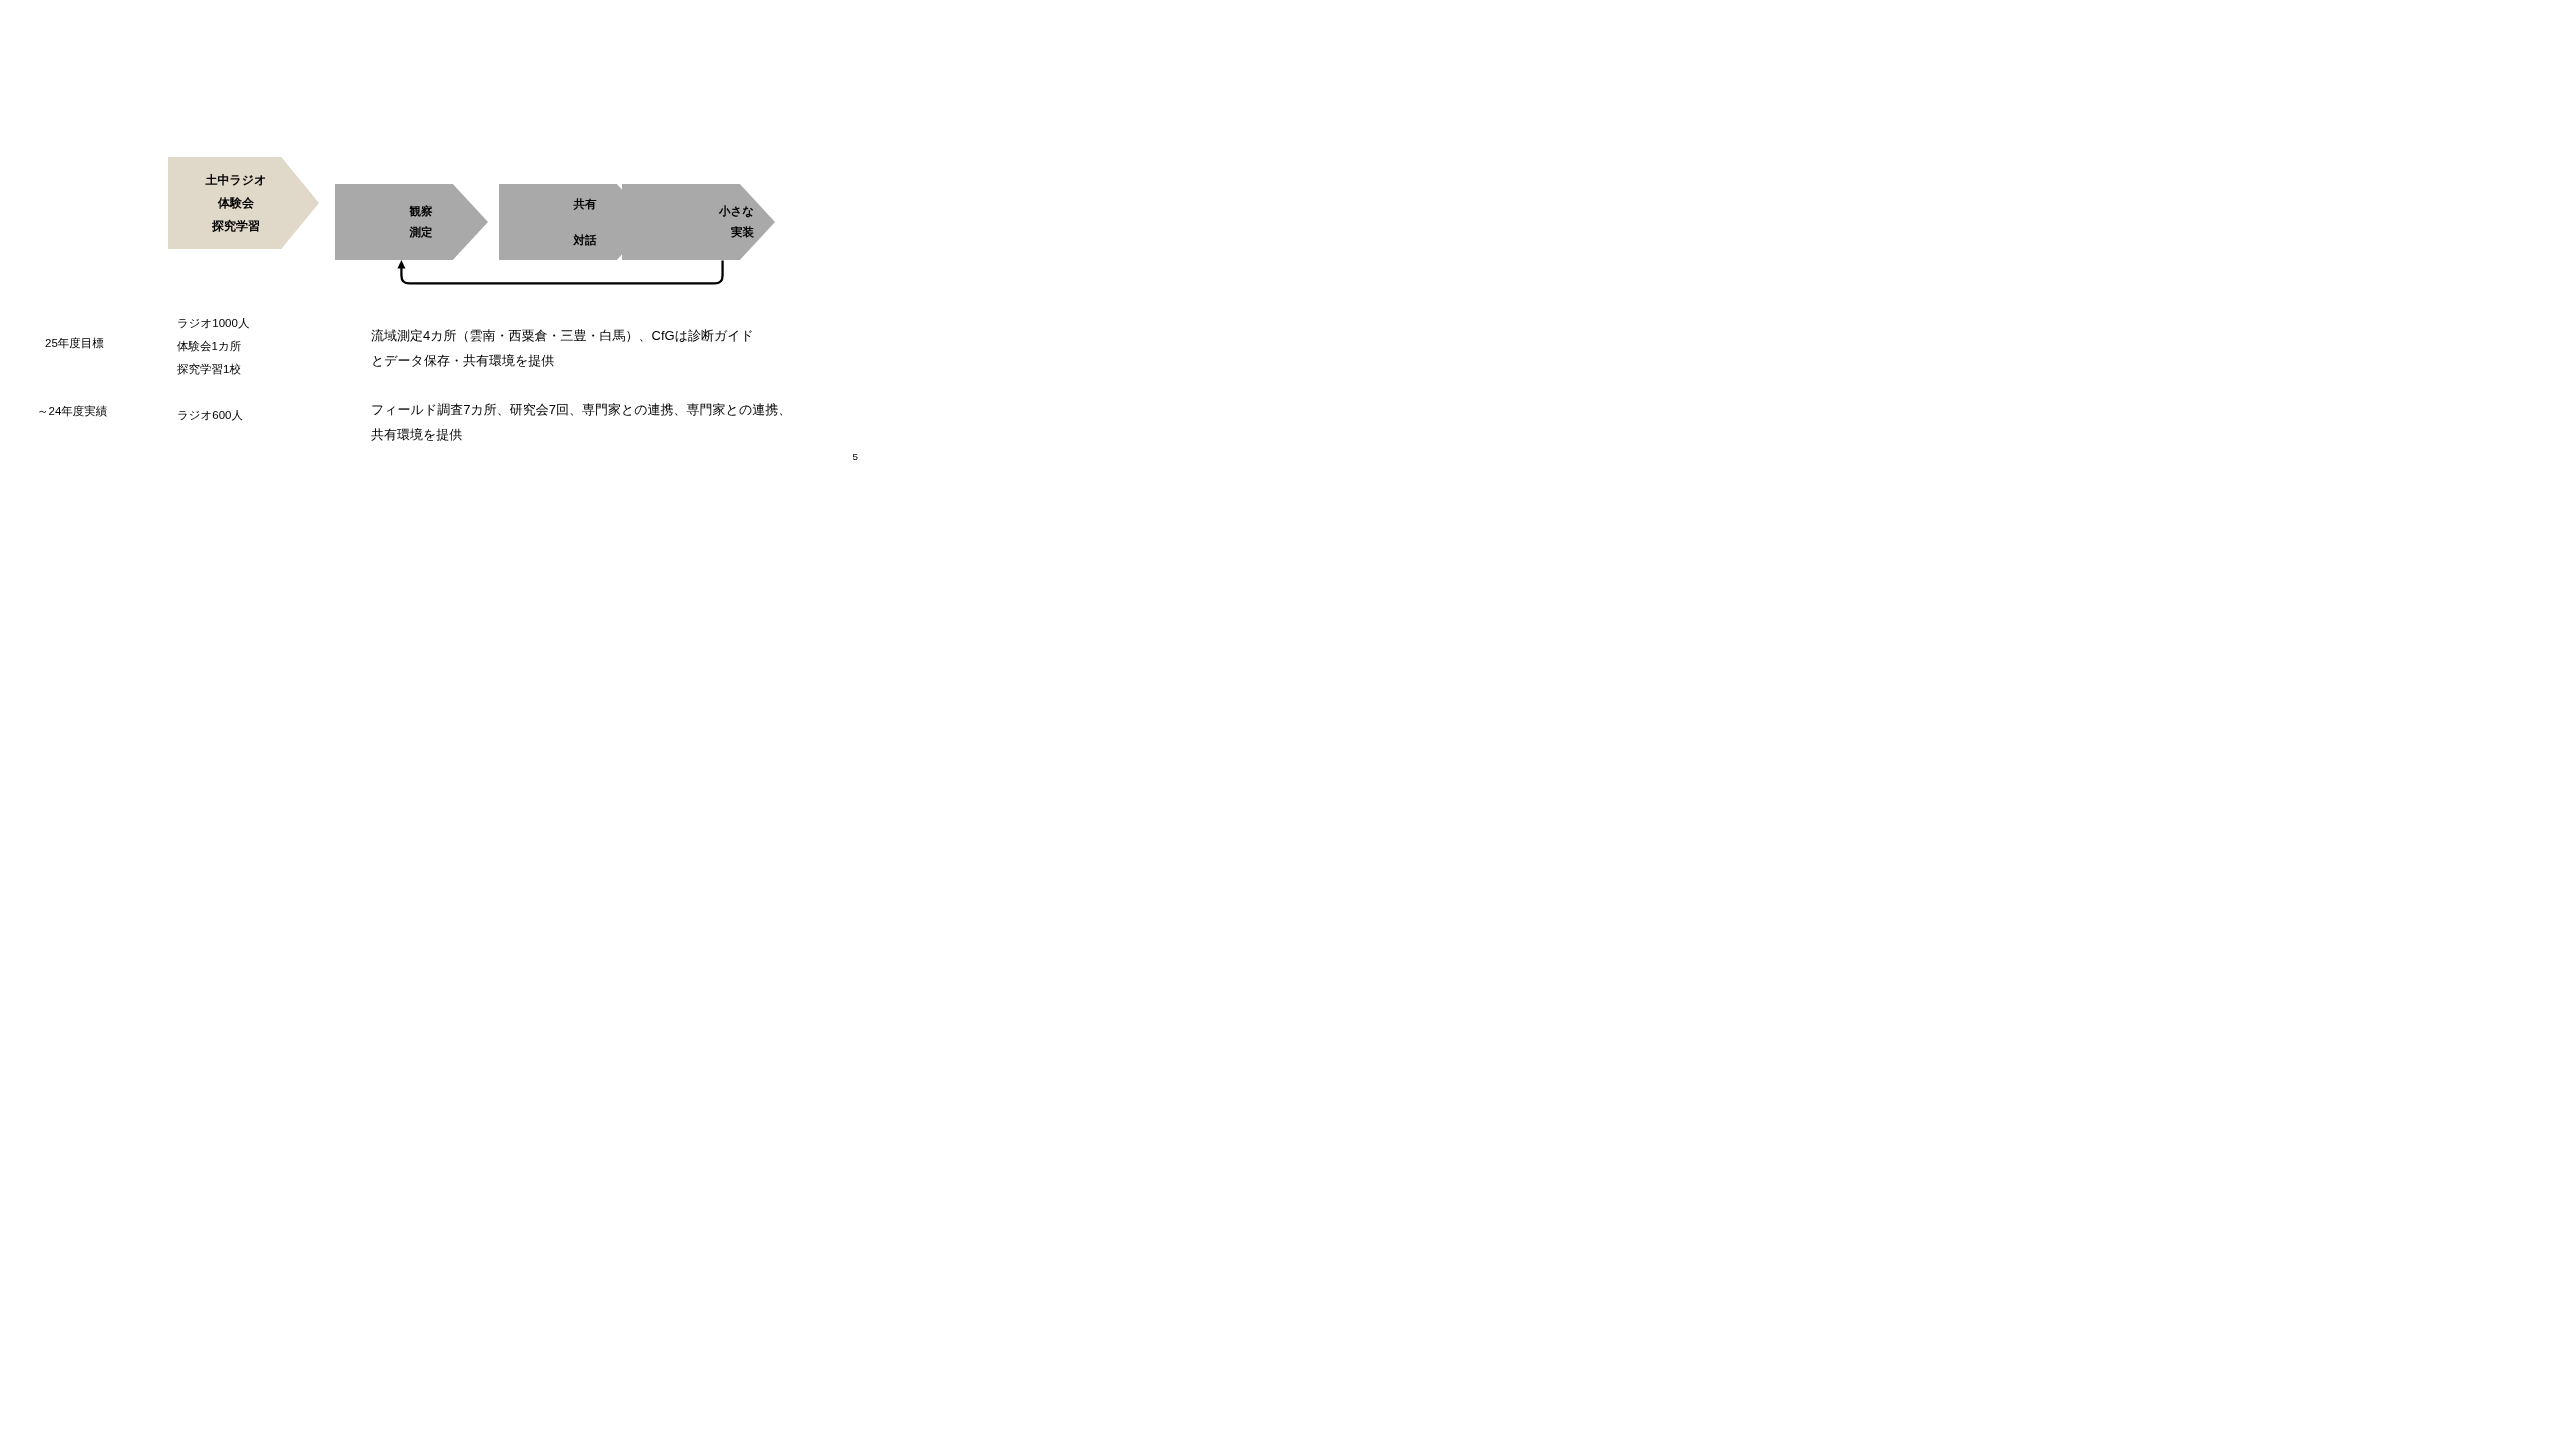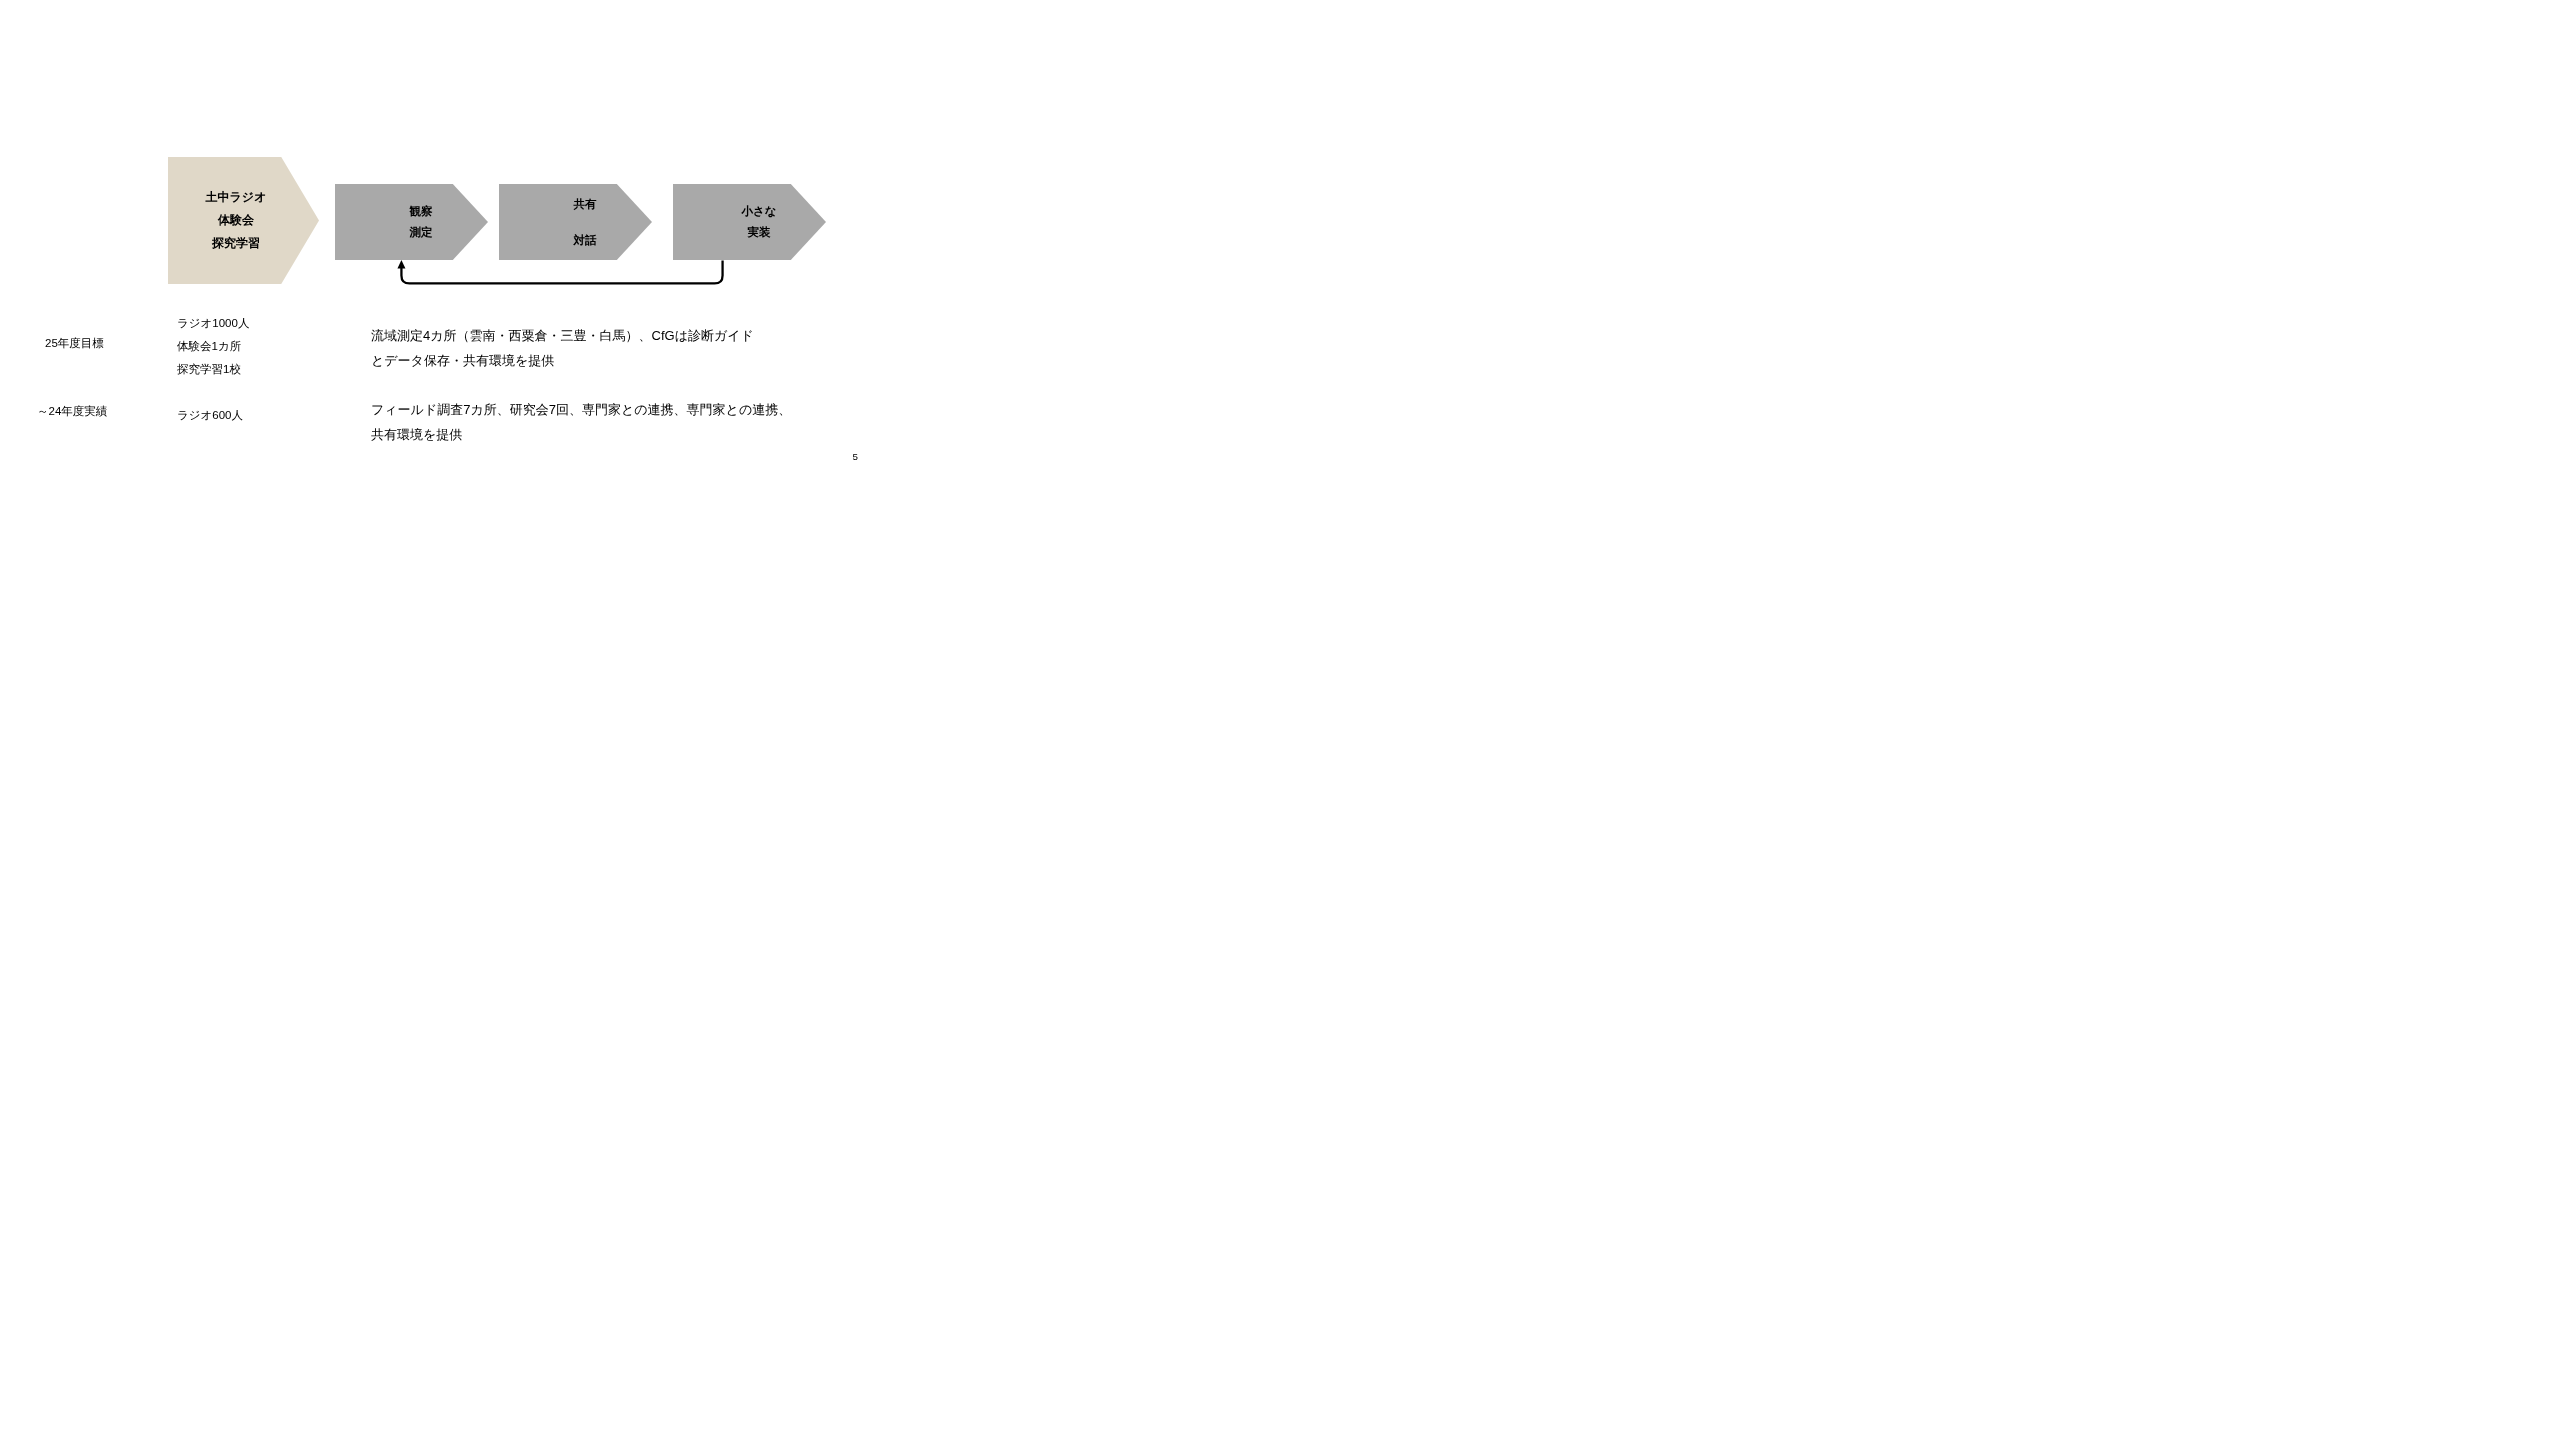--- a/index.html
+++ b/index.html
@@ -32,21 +32,21 @@
     flex-direction: column;
     align-items: center;
     justify-content: center;
     text-align: center;
     font-weight: 700;
   }
   .entry-chevron {
     left: 168px;
     top: 157px;
     width: 151px;
-    height: 127px;
+    height: 92px;
     background: #E0D8C8;
     clip-path: polygon(0 0, 75% 0, 100% 50%, 75% 100%, 0 100%);
     font-size: 12px;
     line-height: 23px;
     padding-right: 15px;
     box-sizing: border-box;
   }
   .stage-chevron {
     top: 184px;
     width: 153px;
@@ -54,21 +54,21 @@
     background: #A9A9A9;
     clip-path: polygon(0 0, 77% 0, 100% 50%, 77% 100%, 0 100%);
     font-size: 11.5px;
     line-height: 21px;
     padding-right: 21px;
     box-sizing: border-box;
     padding-left: 40px;
   }
   .stage-0 { left: 335px; }
   .stage-1 { left: 499px; gap: 15px; }
-  .stage-2 { left: 673px; }
+  .stage-2 { left: 622px; align-items: flex-end; }
   .feedback-svg {
     position: absolute;
     left: 396px;
     top: 260px;
     width: 332px;
     height: 32px;
   }
   
   .row-label {
     position: absolute;

